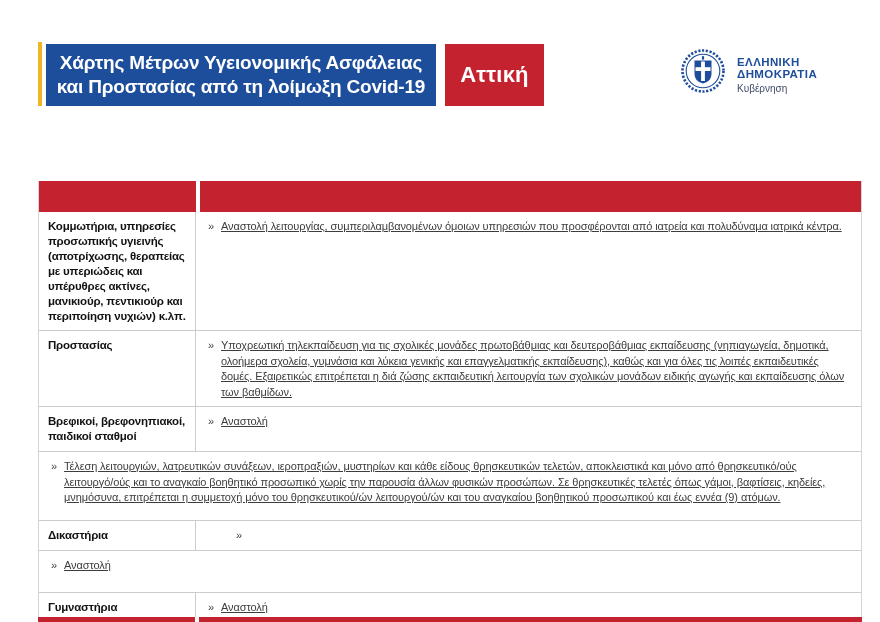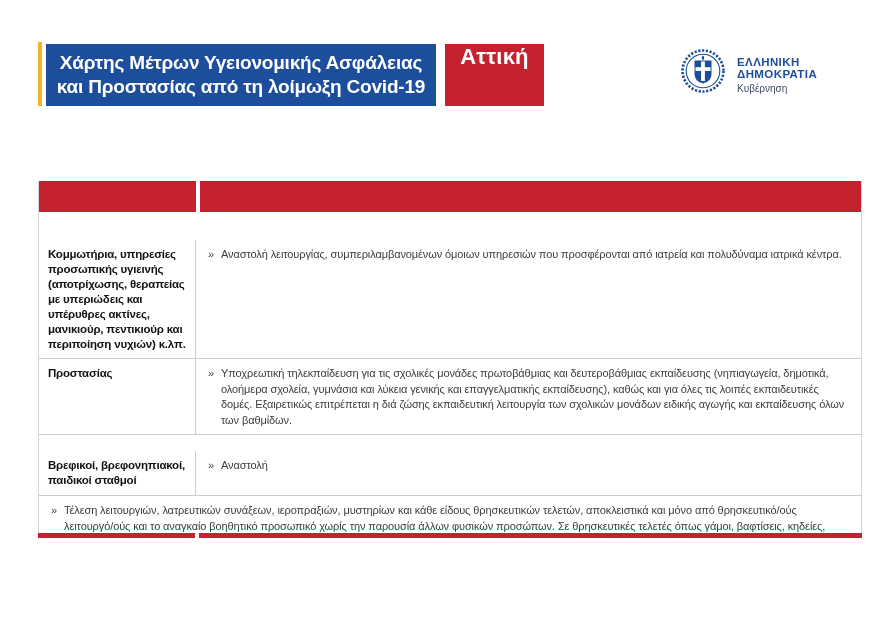--- a/index.html
+++ b/index.html
@@ -1,26 +1,26 @@
 <!DOCTYPE html>
 <html><head>
 <meta charset="utf-8">
 <style>
   * { margin:0; padding:0; box-sizing:border-box; }
   html,body { background:#ffffff; }
   body { font-family:"Liberation Sans", sans-serif; }
-  .page { position:relative; width:880px; height:538px; background:#fff; overflow:hidden; }
+  .page { position:relative; width:880px; height:622px; background:#fff; overflow:hidden; }
 
   
   .accent-stripe { position:absolute; left:38px; top:42px; width:4px; height:64px; background:#f0b429; }
   .title-bar { position:absolute; left:46px; top:44px; width:390px; height:62px; background:#1d4e9b;
                display:flex; flex-direction:column; justify-content:center; text-align:center; }
   .title-bar .tl { color:#fff; font-weight:bold; font-size:19px; line-height:24px; letter-spacing:-0.2px; }
   .region-box { position:absolute; left:445px; top:44px; width:99px; height:62px; background:#c5222f;
-                display:flex; align-items:flex-start; justify-content:center; }
+                display:flex; align-items:center; justify-content:center; }
   .region-box span { color:#fff; font-weight:bold; font-size:22px; letter-spacing:0.2px; }
 
   .gov-logo { position:absolute; left:680px; top:48px; display:flex; align-items:flex-end; gap:11px; }
   .gov-logo svg { display:block; }
   .gov-text .org { color:#1d4e9b; font-weight:bold; font-size:11.5px; letter-spacing:0.4px; }
   .gov-text .sub { color:#3e4a66; font-size:10px; margin-top:3px; }
 
   
   .tbl { position:absolute; left:38px; top:181px; width:824px;
          border-left:1px solid #d5d5d5; border-right:1px solid #d5d5d5; }
@@ -29,25 +29,25 @@
   .tbl-header .hc-gap { width:4px; background:#fff; }
   .tbl-header .hc-right { flex:1; background:#c5222f; }
 
   .row { display:flex; border-bottom:1px solid #cccccc; }
   .cat { width:157px; border-right:1px solid #cccccc; padding:7px 9px 6px 9px;
          font-weight:bold; font-size:11.5px; line-height:15px; color:#121212;
          letter-spacing:-0.2px; white-space:pre-line; }
   .measure { flex:1; padding:7px 14px 6px 12px; display:flex; gap:7px;
              font-size:11px; line-height:15.5px; color:#3d3d3d; letter-spacing:-0.1px; }
   .measure .bullet { flex:0 0 auto; }
-  .measure .mtext { flex:1; }
+  .measure .mtext { flex:1;text-decoration:underline; }
 
-  .row.r1 { min-height:119px;margin-top:28px; }
+  .row.r1 { min-height:119px; }
   .row.r2 { min-height:60px; }
-  .row.r3 { min-height:45px;margin-top:16px; }
+  .row.r3 { min-height:45px; }
   .row.r4 { min-height:69px; }
   .row.r5 { min-height:28px;gap:28px; }
   .row.r6 { min-height:42px; }
   .row.r7 { min-height:27px; }
 
   .tbl-footer { position:absolute; left:38px; bottom:0; width:824px; height:5px; display:flex; }
   .tbl-footer .fc-left { width:157px; background:#c5222f; }
   .tbl-footer .fc-gap { width:4px; background:#fff; }
   .tbl-footer .fc-right { flex:1; background:#c5222f; }
 </style>

